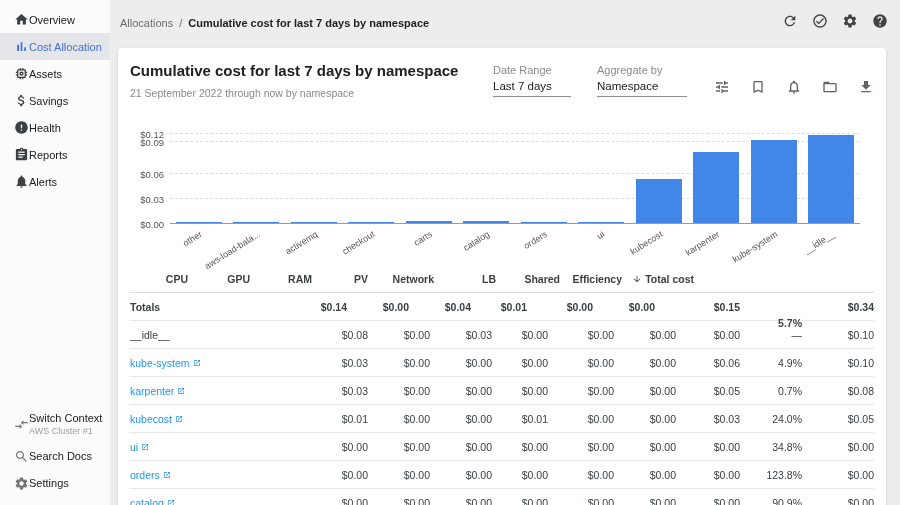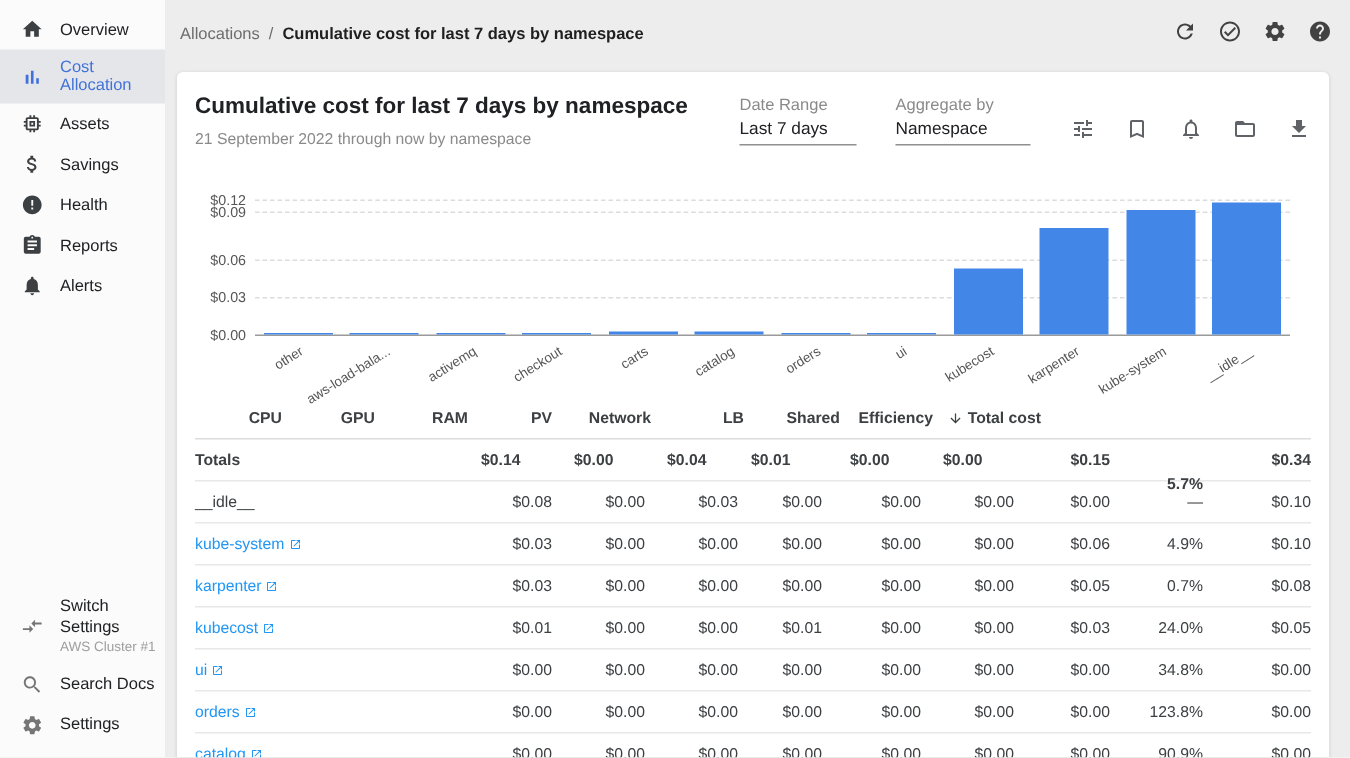--- a/index.html
+++ b/index.html
@@ -3,21 +3,21 @@
 <meta charset="utf-8">
 <style>
   * { margin:0; padding:0; box-sizing:border-box; }
   html,body { width:900px; height:505px; overflow:hidden; background:#ededee;
               font-family:"Liberation Sans", sans-serif; }
   .app { display:flex; width:900px; height:505px; }
 
   
   .sidebar { width:110px; background:#fbfbfb; height:505px; flex-shrink:0;
              display:flex; flex-direction:column; justify-content:space-between; padding-top:6px; }
-  .side-item { display:flex; align-items:center; gap:11px; padding:6px 0 6px 14px;
+  .side-item { display:flex; align-items:center; padding:6px 0 6px 14px;
                font-size:11px; color:#202124; cursor:pointer; }
   .side-item .ic { width:15px; height:15px; color:#3c4043; display:flex; align-items:center; }
   .side-item.active { background:#e4e6ea; color:#4272d9; }
   .side-item.active .ic { color:#4272d9; }
   .side-item svg { width:15px; height:15px; }
   .side-footer { padding-bottom:8px; }
   .side-item .lbl2 { display:flex; flex-direction:column; line-height:1.25; }
   .side-item .sub { font-size:9px; color:#9e9e9e; }
   .side-footer .ic { color:#757575; }
 
@@ -146,21 +146,21 @@
         </div>
       </div>
     <div id="side-footer" class="side-footer">
         <div class="side-item">
           <span class="ic">
             <svg viewBox="0 0 24 24" fill="currentColor">
               <path d="M9.01 14H2v2h7.01v3L13 15l-3.99-4v3zm5.98-1v-3H22V8h-7.01V5L11 9l3.99 4z"></path>
             </svg>
           </span>
           <span class="lbl2">
-            <span>Switch Settings</span>
+            <span>Switch Context</span>
             <span class="sub">AWS Cluster #1</span>
           </span>
         </div>
         <div class="side-item">
           <span class="ic">
             <svg viewBox="0 0 24 24" fill="currentColor">
               <path d="M15.5 14h-.79l-.28-.27C15.41 12.59 16 11.11 16 9.5 16 5.91 13.09 3 9.5 3S3 5.91 3 9.5 5.91 16 9.5 16c1.61 0 3.09-.59 4.23-1.57l.27.28v.79l5 4.99L20.49 19l-4.99-5zm-6 0C7.01 14 5 11.99 5 9.5S7.01 5 9.5 5 14 7.01 14 9.5 11.99 14 9.5 14z"></path>
             </svg>
           </span>
           <span class="lbl2">

